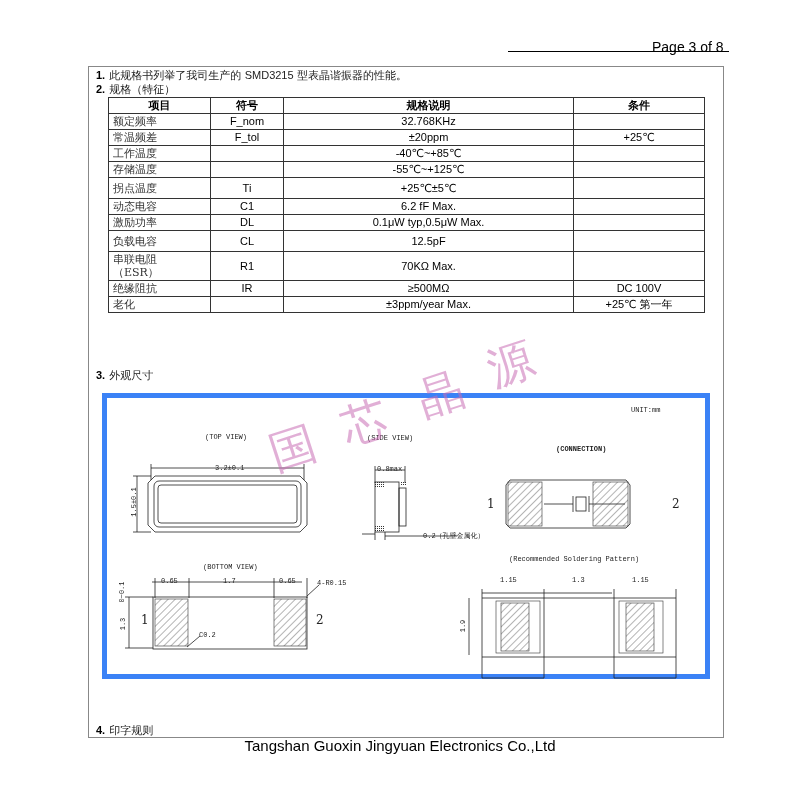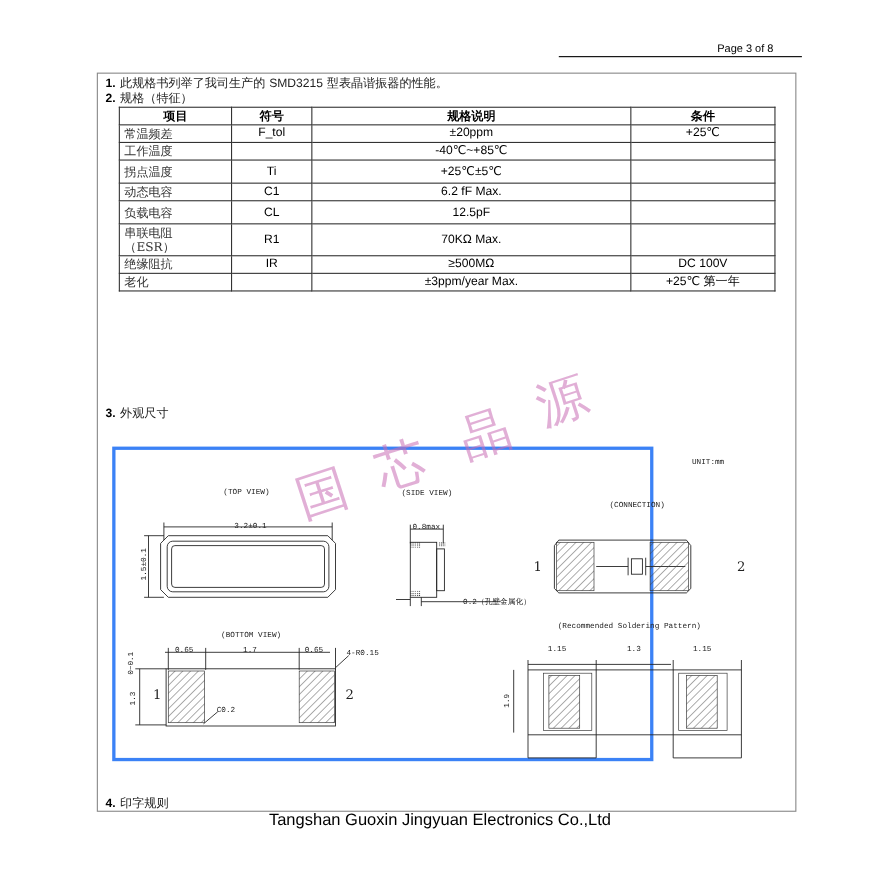--- a/index.html
+++ b/index.html
@@ -1,32 +1,32 @@
 <!DOCTYPE html>
 <html><head>
 <meta charset="utf-8">
 <style>
   html,body{margin:0;padding:0;background:#fff;}
   body{width:800px;height:800px;position:relative;overflow:hidden;font-family:"Liberation Sans","DejaVu Sans",sans-serif;color:#000;}
-  .page-num{position:absolute;left:652px;top:39px;font-size:10px;}
+  .page-num{position:absolute;left:652px;top:39px;font-size:14px;}
   .page-rule{position:absolute;left:508px;top:51px;width:221px;height:0;border-top:1px solid #000;}
   .frame{position:absolute;left:88px;top:66px;width:636px;height:672px;border:1px solid #888;box-sizing:border-box;}
   .sec{position:absolute;font-size:11px;line-height:13px;font-family:"DejaVu Serif","Liberation Serif",serif;color:#222;}
   .sec b{font-family:"Liberation Sans",sans-serif;font-weight:bold;margin-right:4px;color:#000;}
   .sec .en{font-family:"Liberation Sans",sans-serif;}
   table.spec{position:absolute;left:108px;top:97px;width:597px;border-collapse:collapse;font-size:11px;padding-left:24px;}
   table.spec td,table.spec th{border:1px solid #333;padding:0 4px;height:15px;line-height:13px;}
   table.spec th{font-weight:bold;font-family:"DejaVu Sans",sans-serif;font-size:11px;text-align:center;}
   table.spec td.c0{font-family:"DejaVu Serif",serif;color:#333;text-align:left;width:93px;}
   table.spec td.c1{text-align:center;width:64px;}
   table.spec td.c2{text-align:center;width:281px;}
   table.spec td.c3{text-align:center;}
   table.spec tr.tall td{height:20px;}
   table.spec tr.x2 td{height:28px;}
-  .drawing{position:absolute;left:102px;top:406px;width:492px;height:286px;border:3px solid #3b82f6;box-sizing:border-box;background:#fff;}
+  .drawing{position:absolute;left:102px;top:393px;width:608px;height:286px;border:5px solid #3b82f6;box-sizing:border-box;background:#fff;}
   .dl{position:absolute;font-family:"Liberation Mono","DejaVu Sans Mono",monospace;font-size:7px;color:#222;white-space:nowrap;}
   .footer{position:absolute;left:0;width:800px;top:737px;text-align:center;font-size:15px;}
   .wm{position:absolute;left:270px;top:330px;width:290px;height:150px;pointer-events:none;}
   .wm span{position:absolute;font-family:"DejaVu Serif","Liberation Serif",serif;font-size:46px;color:rgba(200,110,180,0.55);}
 </style>
 </head>
 <body>
 
 <div class="page-num">Page 3 of 8</div>
 <div class="page-rule"></div>
@@ -44,43 +44,61 @@
   <thead>
     <tr>
       <th>项目</th>
       <th>符号</th>
       <th>规格说明</th>
       <th>条件</th>
     </tr>
   </thead>
   <tbody id="spec-body">
       <tr>
+        <td class="c0"><span>额定频率</span></td>
+        <td class="c1">F_nom</td>
+        <td class="c2">32.768KHz</td>
+        <td class="c3"></td>
+      </tr>
+      <tr>
         <td class="c0"><span>常温频差</span></td>
         <td class="c1">F_tol</td>
         <td class="c2">±20ppm</td>
         <td class="c3">+25℃</td>
       </tr>
       <tr>
         <td class="c0"><span>工作温度</span></td>
         <td class="c1"></td>
         <td class="c2">-40℃~+85℃</td>
         <td class="c3"></td>
       </tr>
+      <tr>
+        <td class="c0"><span>存储温度</span></td>
+        <td class="c1"></td>
+        <td class="c2">-55℃~+125℃</td>
+        <td class="c3"></td>
+      </tr>
       <tr class="tall">
         <td class="c0"><span>拐点温度</span></td>
         <td class="c1">Ti</td>
         <td class="c2">+25℃±5℃</td>
         <td class="c3"></td>
       </tr>
       <tr>
         <td class="c0"><span>动态电容</span></td>
         <td class="c1">C1</td>
         <td class="c2">6.2 fF Max.</td>
         <td class="c3"></td>
       </tr>
+      <tr>
+        <td class="c0"><span>激励功率</span></td>
+        <td class="c1">DL</td>
+        <td class="c2">0.1μW typ,0.5μW Max.</td>
+        <td class="c3"></td>
+      </tr>
       <tr class="tall">
         <td class="c0"><span>负载电容</span></td>
         <td class="c1">CL</td>
         <td class="c2">12.5pF</td>
         <td class="c3"></td>
       </tr>
       <tr class="x2">
         <td class="c0"><span>串联电阻</span><br><span>（ESR）</span></td>
         <td class="c1">R1</td>
         <td class="c2">70KΩ Max.</td>
@@ -102,21 +120,21 @@
 </table>
 
 <div class="sec" style="left:96px;top:369px;">
   <b>3.</b><span>外观尺寸</span>
 </div>
 
 <div class="drawing">
   <div class="dl" style="left:524px;top:8px;">UNIT:mm</div>
   <div class="dl" style="left:98px;top:35px;">(TOP VIEW)</div>
   <div class="dl" style="left:260px;top:36px;">(SIDE VIEW)</div>
-  <div class="dl" style="left:449px;top:47px;">(CONNECTION)</div>
+  <div class="dl" style="left:449px;top:47px;font-weight:bold;">(CONNECTION)</div>
   <div class="dl" style="left:96px;top:165px;">(BOTTOM VIEW)</div>
   <div class="dl" style="left:402px;top:157px;">(Recommended Soldering Pattern)</div>
 
   <svg width="606" height="284" style="position:absolute;left:0;top:0;">
     <defs>
       <pattern id="hatch" width="5" height="5" patternUnits="userSpaceOnUse" patternTransform="rotate(45)">
         <line x1="0" y1="0" x2="0" y2="5" stroke="#444" stroke-width="0.8"></line>
       </pattern>
       <pattern id="dense" width="2" height="2" patternUnits="userSpaceOnUse">
         <rect width="1" height="1" fill="#333"></rect>

